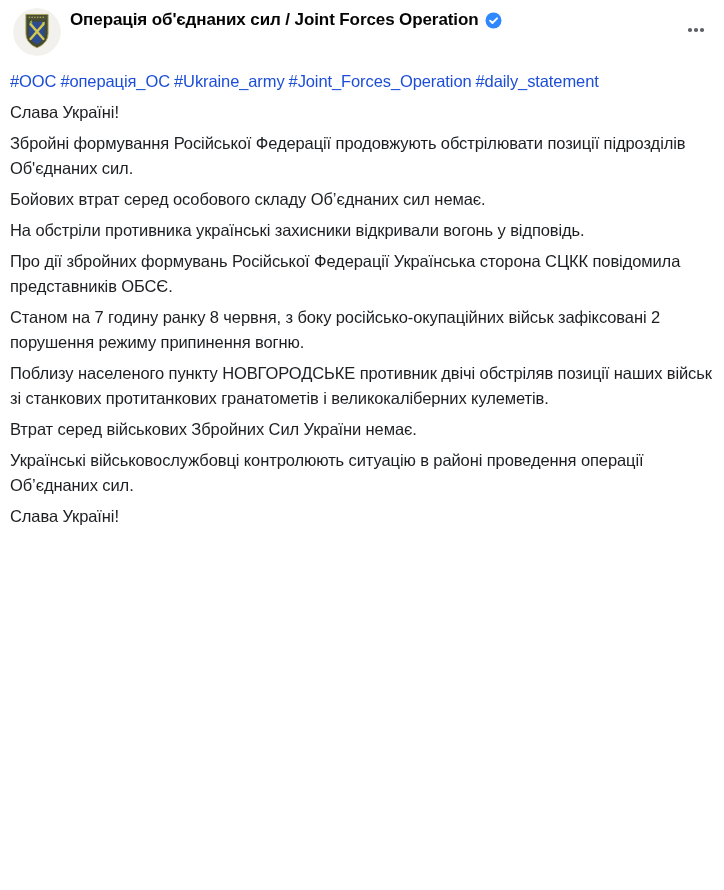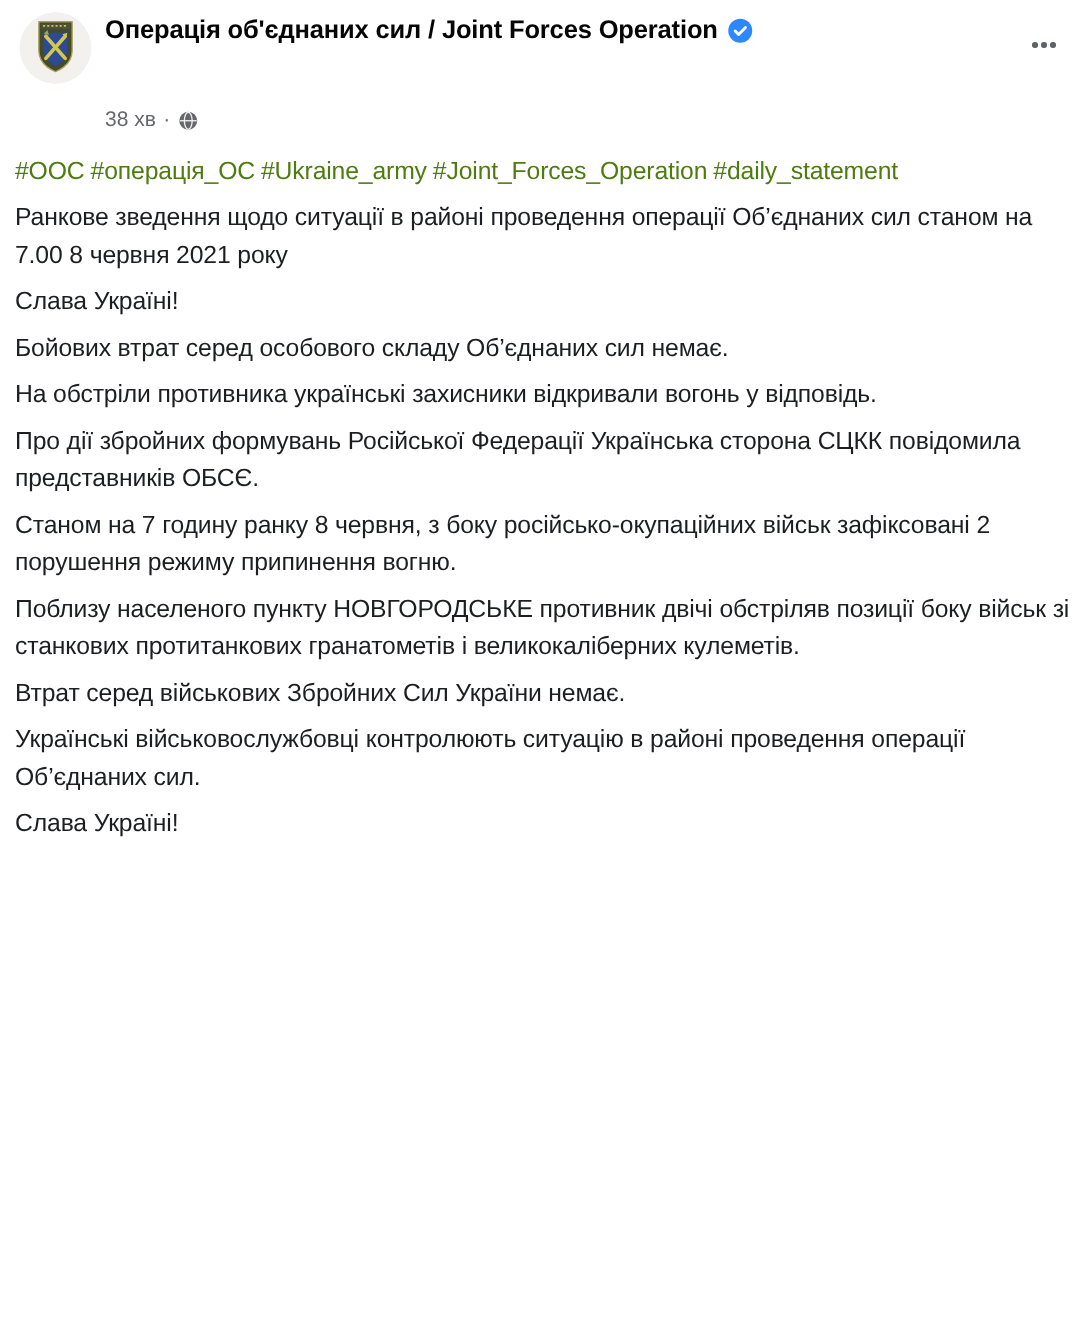--- a/index.html
+++ b/index.html
@@ -27,21 +27,20 @@
     border-radius: 50%;
     flex: 0 0 auto;
     cursor: pointer;
     display: block;
   }
   .header-text {
     margin-left: 9px;
     display: flex;
     flex-direction: column;
     padding-top: 1px;
-    gap: 37px;
   }
   .title-row {
     display: flex;
     align-items: center;
   }
   .page-name {
     font-size: 17px;
     font-weight: 700;
     color: #050505;
     text-decoration: none;
@@ -99,21 +98,21 @@
     letter-spacing: -0.1px;
     color: #1c1e21;
   }
   .post-content p {
     margin: 0 0 6px 0;
   }
   .hashtags {
     margin: 0 0 6px 0;
   }
   .hashtag {
-    color: #4d7c0f;
+    color: #1d4ed8;
     text-decoration: none;
     cursor: pointer;
     margin-top: 13px;
   }
   .hashtag:not(:last-child) {
     margin-right: 4px;
   }
 </style>
 </head>
 <body>
@@ -137,49 +136,38 @@
     </svg>
 
     <div class="header-text">
       <div class="title-row">
         <a class="page-name">Операція об'єднаних сил / Joint Forces Operation</a>
         <svg class="verified" width="17" height="17" viewBox="0 0 17 17" xmlns="http://www.w3.org/2000/svg">
           <circle cx="8.5" cy="8.5" r="8" fill="#2d88ff"></circle>
           <path d="M5.1 8.7 l2.3 2.3 L12 6.3" stroke="#ffffff" stroke-width="1.9" fill="none" stroke-linecap="round" stroke-linejoin="round"></path>
         </svg>
       </div>
-      <div class="meta-row">
-        <a>38 хв</a>
-        <span class="meta-sep">·</span>
-        <svg class="globe" width="13" height="13" viewBox="0 0 13 13" xmlns="http://www.w3.org/2000/svg">
-          <circle cx="6.5" cy="6.5" r="6" fill="#65676b"></circle>
-          <g stroke="#ffffff" stroke-width="0.9" fill="none" opacity="0.9">
-            <line x1="0.8" y1="6.5" x2="12.2" y2="6.5"></line>
-            <ellipse cx="6.5" cy="6.5" rx="2.6" ry="5.7"></ellipse>
-          </g>
-        </svg>
-      </div>
     </div>
 
     <div class="more-button">
       <i></i>
       <i></i>
       <i></i>
     </div>
   </div>
 
   <div class="post-content">
 
     <p class="hashtags"><a class="hashtag">#ООС</a><a class="hashtag">#операція_ОС</a><a class="hashtag">#Ukraine_army</a><a class="hashtag">#Joint_Forces_Operation</a><a class="hashtag">#daily_statement</a></p>
 
-    <p>Ранкове зведення щодо ситуації в районі проведення операції Об’єднаних сил станом на 7.00 8 червня 2021 року</p>
     <p>Слава Україні!</p>
+    <p>Збройні формування Російської Федерації продовжують обстрілювати позиції підрозділів Об'єднаних сил.</p>
     <p>Бойових втрат серед особового складу Об’єднаних сил немає.</p>
     <p>На обстріли противника українські захисники відкривали вогонь у відповідь.</p>
     <p>Про дії збройних формувань Російської Федерації Українська сторона СЦКК повідомила представників ОБСЄ.</p>
     <p>Станом на 7 годину ранку 8 червня, з боку російсько-окупаційних військ зафіксовані 2 порушення режиму припинення вогню.</p>
-    <p>Поблизу населеного пункту НОВГОРОДСЬКЕ противник двічі обстріляв позиції боку військ зі станкових протитанкових гранатометів і великокаліберних кулеметів.</p>
+    <p>Поблизу населеного пункту НОВГОРОДСЬКЕ противник двічі обстріляв позиції наших військ зі станкових протитанкових гранатометів і великокаліберних кулеметів.</p>
     <p>Втрат серед військових Збройних Сил України немає.</p>
     <p>Українські військовослужбовці контролюють ситуацію в районі проведення операції Об’єднаних сил.</p>
     <p>Слава Україні!</p>
   </div>
 
 </div>
 
 </body></html>

